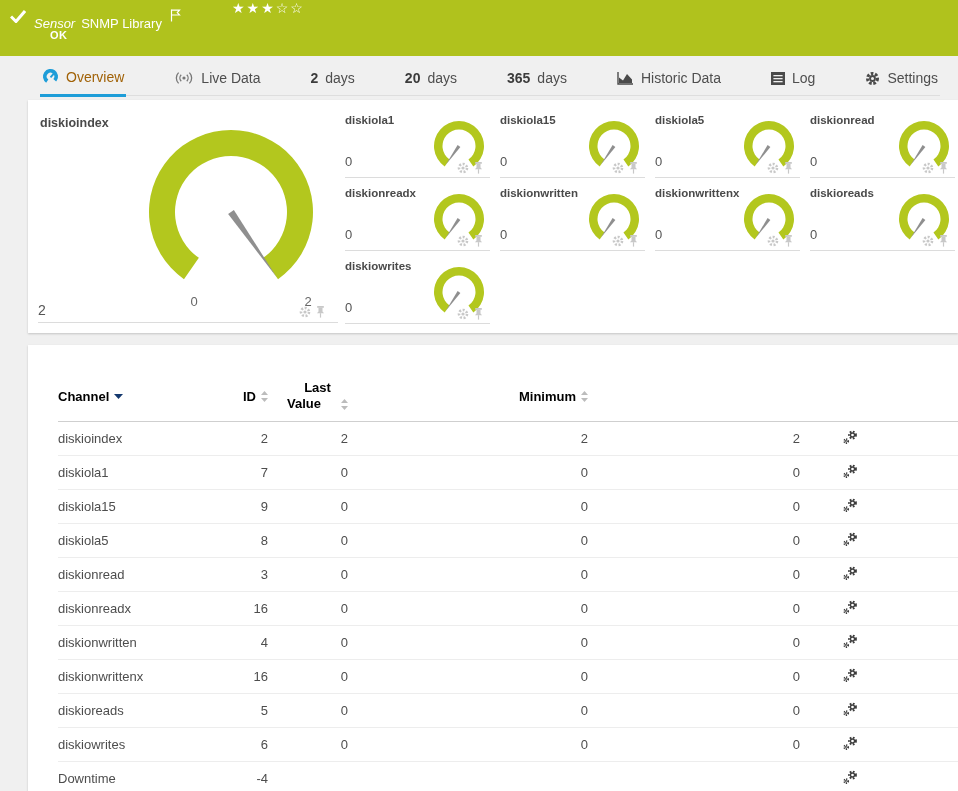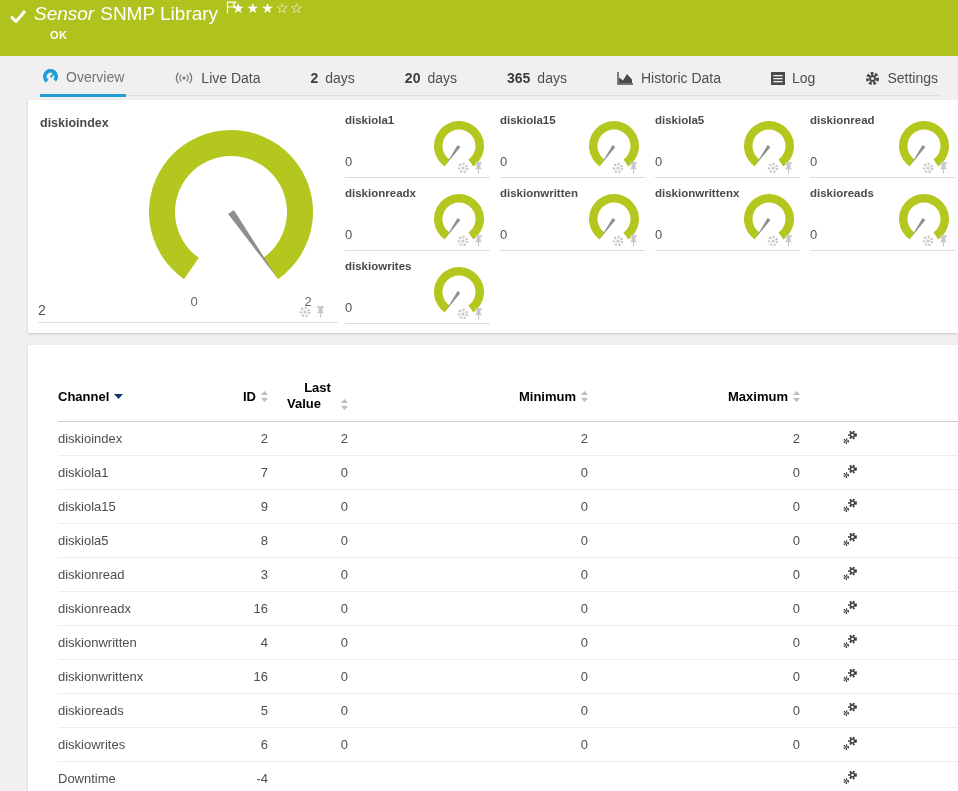--- a/index.html
+++ b/index.html
@@ -5,31 +5,31 @@
   html,body{margin:0;padding:0;}
   body{
     width:958px;height:791px;position:relative;overflow:hidden;
     background:#f0f0f0;
     font-family:"Liberation Sans", sans-serif;
     -webkit-font-smoothing:antialiased;
   }
   
   .topbar{position:absolute;top:0;left:0;right:0;height:56px;background:#b0c21d;color:#fff;}
   .topbar .check{position:absolute;left:10px;top:9px;}
-  .title-line{position:absolute;left:34px;top:3px;font-size:19px;white-space:nowrap;}
+  .title-line{position:absolute;left:34px;top:15px;font-size:13px;white-space:nowrap;}
   .sensor-kind{font-style:italic;margin-right:6px;}
   .flag{position:relative;top:-6px;margin-left:8px;display:inline-block;}
   .stars{position:absolute;left:232px;top:0px;font-size:14px;letter-spacing:2px;color:#fff;}
   .status{position:absolute;left:50px;top:29px;font-size:11px;font-weight:bold;letter-spacing:.5px;}
   
   .tabs{position:absolute;top:62px;left:40px;right:18px;height:33px;display:flex;
         justify-content:space-between;align-items:flex-end;border-bottom:1px solid #dedede;}
   .tab{display:flex;align-items:center;gap:7px;font-size:14px;color:#4e4e4e;
        padding:0 2px 9px 2px;cursor:pointer;white-space:nowrap;}
-  .tab.active{border-bottom:3px solid #1e9dd8;margin-bottom:-2px;color:#737373;}
+  .tab.active{border-bottom:3px solid #1e9dd8;margin-bottom:-2px;color:#a16207;}
   .tab-num{font-weight:bold;color:#3c3c3c;}
   .tab-icon{display:inline-flex;align-items:center;}
   
   .panel{position:absolute;left:28px;right:0;background:#fff;box-shadow:0 1px 2px rgba(0,0,0,.18);}
   .panel-gauges{top:100px;height:233px;}
   .panel-table{top:345px;bottom:0;}
   
   .main-tile{position:absolute;left:10px;top:8px;width:300px;height:214px;border-bottom:1px solid #dcdcdc;}
   .tile-name{font-size:12.5px;font-weight:bold;color:#4a4a4a;}
   .main-tile .tile-name{position:absolute;left:2px;top:8px;}
@@ -426,29 +426,20 @@
       </div>
       <div class="hcell right">
         <span>Minimum</span>
         <span class="sort-icon">
           <svg width="7" height="11" viewBox="0 0 7 11" fill="#bcbcbc">
               <path d="M3.5 0 L7 4 H0 Z"></path>
               <path d="M3.5 11 L0 7 H7 Z"></path>
             </svg>
         </span>
       </div>
-      <div class="hcell right">
-        <span>Maximum</span>
-        <span class="sort-icon">
-          <svg width="7" height="11" viewBox="0 0 7 11" fill="#bcbcbc">
-              <path d="M3.5 0 L7 4 H0 Z"></path>
-              <path d="M3.5 11 L0 7 H7 Z"></path>
-            </svg>
-        </span>
-      </div>
       <div class="hcell"></div>
     </div>
     <div id="rows">
         <div class="tbl-row">
           <div class="cell name">diskioindex</div>
           <div class="cell right">2</div>
           <div class="cell right">2</div>
           <div class="cell right">2</div>
           <div class="cell right">2</div>
           <div class="cell icon-cell"><span class="edit-icon">

